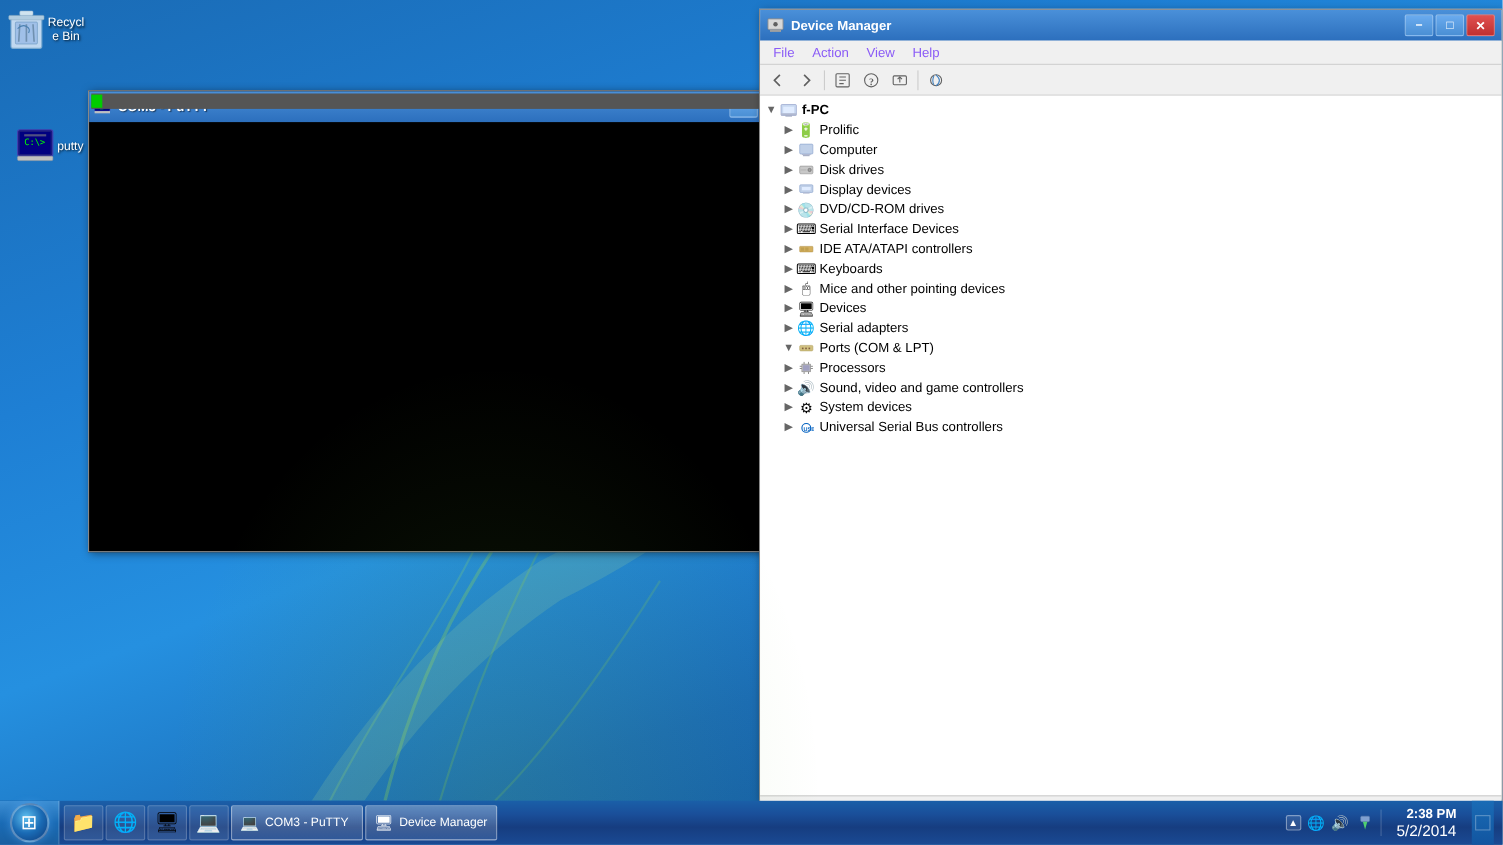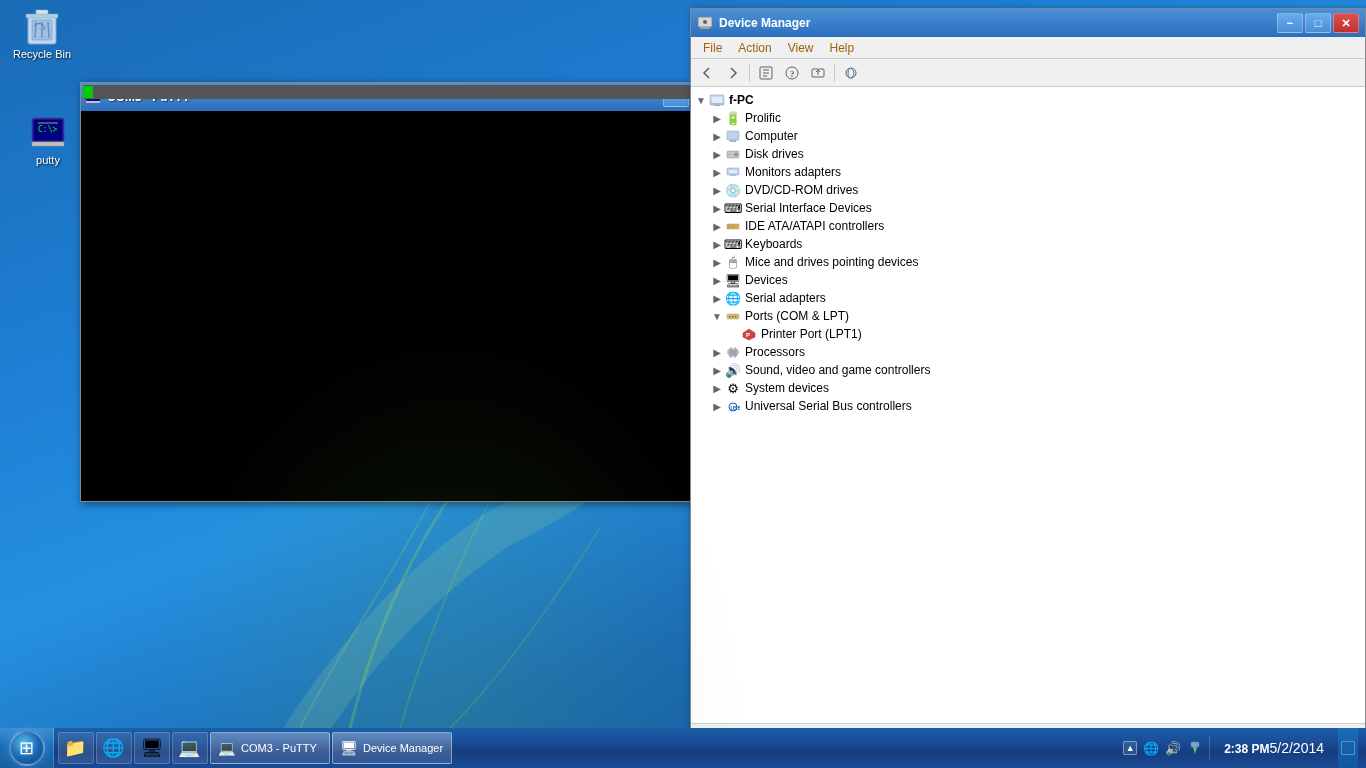--- a/index.html
+++ b/index.html
@@ -32,21 +32,21 @@
       width: 500px;
       height: 300px;
       overflow: hidden;
       pointer-events: none;
     }
 
     
     .desktop-icon {
       position: absolute;
       display: flex;
-      flex-direction: column;
+      flex-direction: row;
       align-items: center;
       width: 80px;
       cursor: pointer;
       padding: 4px;
     }
     .icon-img {
       width: 40px;
       height: 40px;
       display: flex;
       align-items: center;
@@ -251,21 +251,21 @@
       display: flex;
       align-items: center;
       padding: 0 4px;
       border-bottom: 1px solid #ccc;
     }
 
     .menu-item {
       padding: 2px 8px;
       cursor: pointer;
       font-size: 12px;
-      color: #a16207;
+      color: #8b5cf6;
     }
 
     
     .dm-toolbar {
       height: 28px;
       background: #f0f0f0;
       display: flex;
       align-items: center;
       padding: 0 4px;
       border-bottom: 1px solid #ccc;
@@ -458,21 +458,21 @@
       align-items: center;
       justify-content: center;
       color: white;
       font-size: 9px;
       cursor: pointer;
       background: rgba(255,255,255,0.1);
     }
 
     .clock-area {
       display: flex;
-      flex-direction: row;
+      flex-direction: column;
       align-items: flex-end;
       padding: 0 8px;
       cursor: pointer;
       text-align: right;
     }
 
     .clock-time {
       color: white;
       font-size: 12px;
       font-weight: bold;
@@ -689,21 +689,21 @@
       </div>
       <div class="tree-item category">
         <span class="expand-arrow">▶</span>
         <span class="tree-icon">
           <svg width="14" height="13" viewBox="0 0 14 13">
             <rect x="1" y="2" width="12" height="7" rx="1" fill="#c0d0e8" stroke="#809ac8" stroke-width="0.5"></rect>
             <rect x="3" y="4" width="8" height="3" fill="#e0ecff"></rect>
             <rect x="4" y="9" width="6" height="1" fill="#b0b8d0"></rect>
           </svg>
         </span>
-        <span>Monitors adapters</span>
+        <span>Display devices</span>
       </div>
       <div class="tree-item category">
         <span class="expand-arrow">▶</span>
         <span class="tree-icon">💿</span>
         <span>DVD/CD-ROM drives</span>
       </div>
       <div class="tree-item category">
         <span class="expand-arrow">▶</span>
         <span class="tree-icon">⌨</span>
         <span>Serial Interface Devices</span>
@@ -720,21 +720,21 @@
         <span>IDE ATA/ATAPI controllers</span>
       </div>
       <div class="tree-item category">
         <span class="expand-arrow">▶</span>
         <span class="tree-icon">⌨</span>
         <span>Keyboards</span>
       </div>
       <div class="tree-item category">
         <span class="expand-arrow">▶</span>
         <span class="tree-icon">🖱</span>
-        <span>Mice and drives pointing devices</span>
+        <span>Mice and other pointing devices</span>
       </div>
       <div class="tree-item category">
         <span class="expand-arrow">▶</span>
         <span class="tree-icon">🖥</span>
         <span>Devices</span>
       </div>
       <div class="tree-item category">
         <span class="expand-arrow">▶</span>
         <span class="tree-icon">🌐</span>
         <span>Serial adapters</span>
@@ -746,30 +746,20 @@
           <svg width="14" height="13" viewBox="0 0 14 13">
             <rect x="1" y="4" width="12" height="5" rx="1" fill="#d0c080" stroke="#b0a060" stroke-width="0.5"></rect>
             <rect x="3" y="6" width="1.5" height="1.5" fill="#806040"></rect>
             <rect x="6" y="6" width="1.5" height="1.5" fill="#806040"></rect>
             <rect x="9" y="6" width="1.5" height="1.5" fill="#806040"></rect>
           </svg>
         </span>
         <span>Ports (COM &amp; LPT)</span>
       </div>
 
-      <div class="tree-item sub-item">
-        <span class="expand-arrow">&nbsp;</span>
-        <span class="tree-icon port-icon">
-          <svg width="14" height="13" viewBox="0 0 14 13">
-            <polygon points="7,1 13,5 13,9 7,12 1,9 1,5" fill="#cc4444" stroke="#aa2222" stroke-width="0.5"></polygon>
-            <text x="4" y="9" fill="white" font-size="6" font-weight="bold">P</text>
-          </svg>
-        </span>
-        <span>Printer Port (LPT1)</span>
-      </div>
 
       <div class="tree-item category">
         <span class="expand-arrow">▶</span>
         <span class="tree-icon">
           <svg width="14" height="13" viewBox="0 0 14 13">
             <rect x="3" y="3" width="8" height="7" fill="#c0c0c0" stroke="#808080" stroke-width="0.5"></rect>
             <rect x="4" y="4" width="6" height="5" fill="#a0a0c0"></rect>
             <line x1="3" y1="5" x2="1" y2="5" stroke="#808080" stroke-width="0.8"></line>
             <line x1="3" y1="7" x2="1" y2="7" stroke="#808080" stroke-width="0.8"></line>
             <line x1="11" y1="5" x2="13" y2="5" stroke="#808080" stroke-width="0.8"></line>

